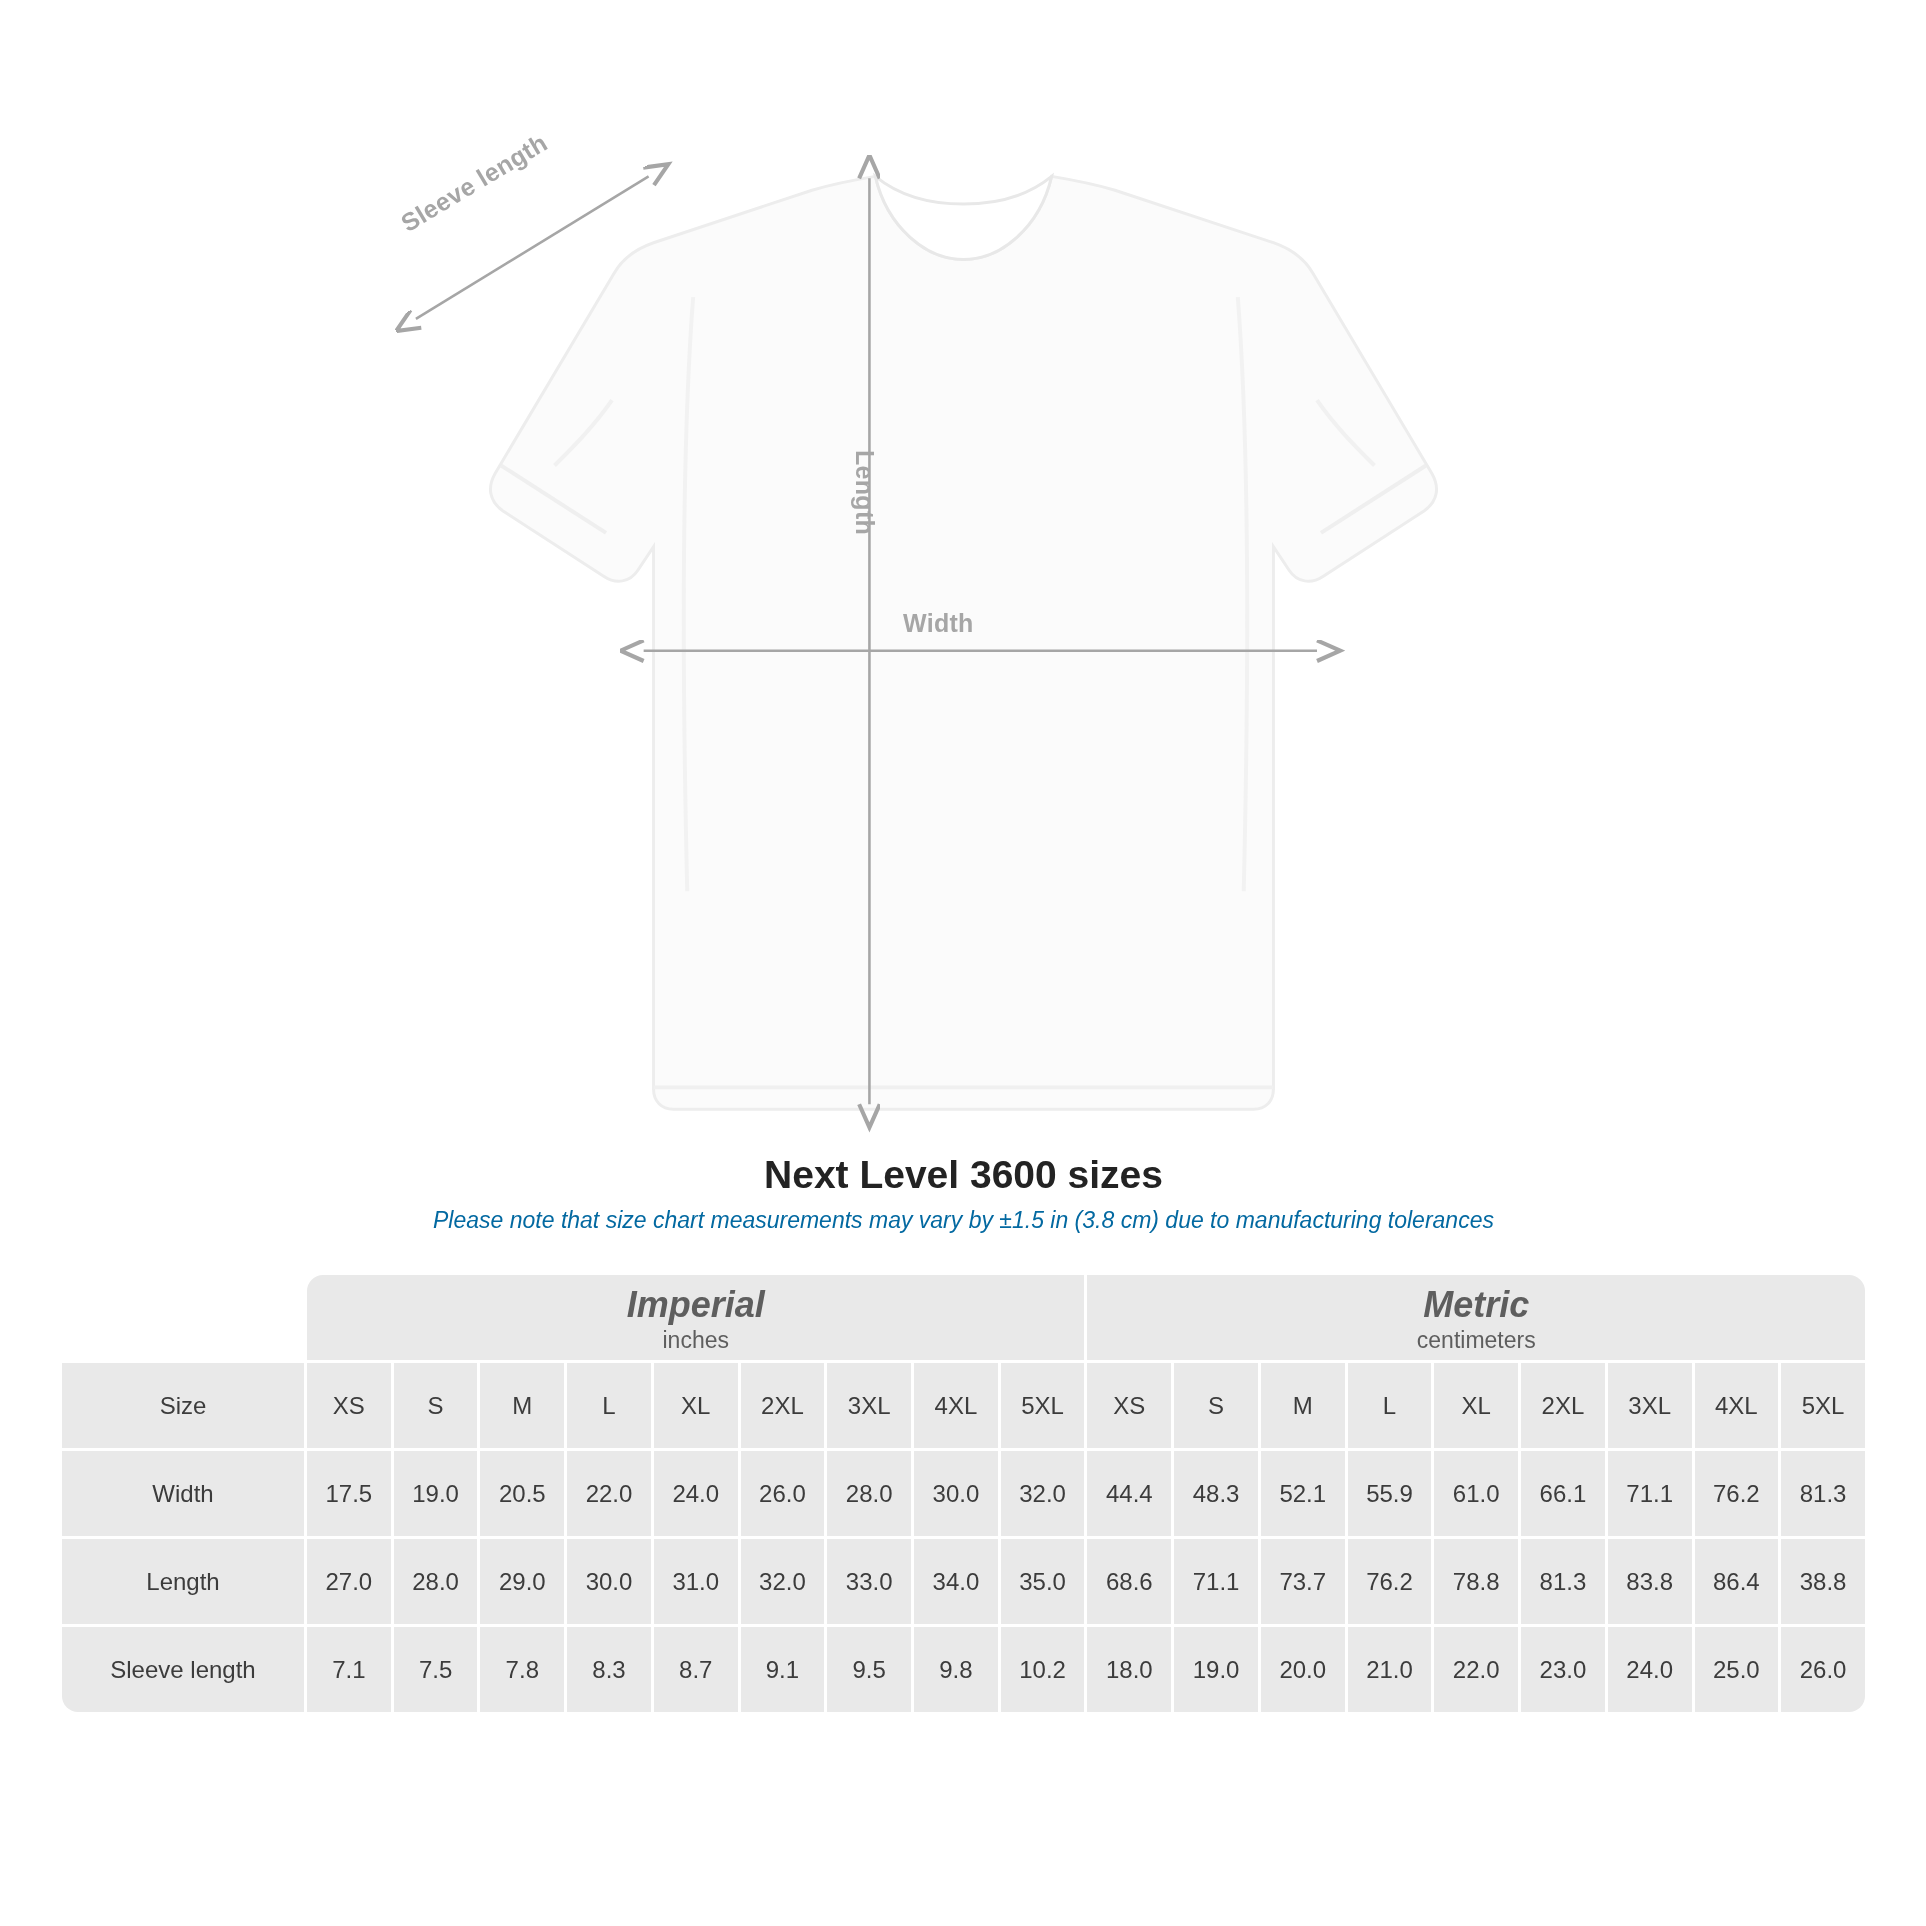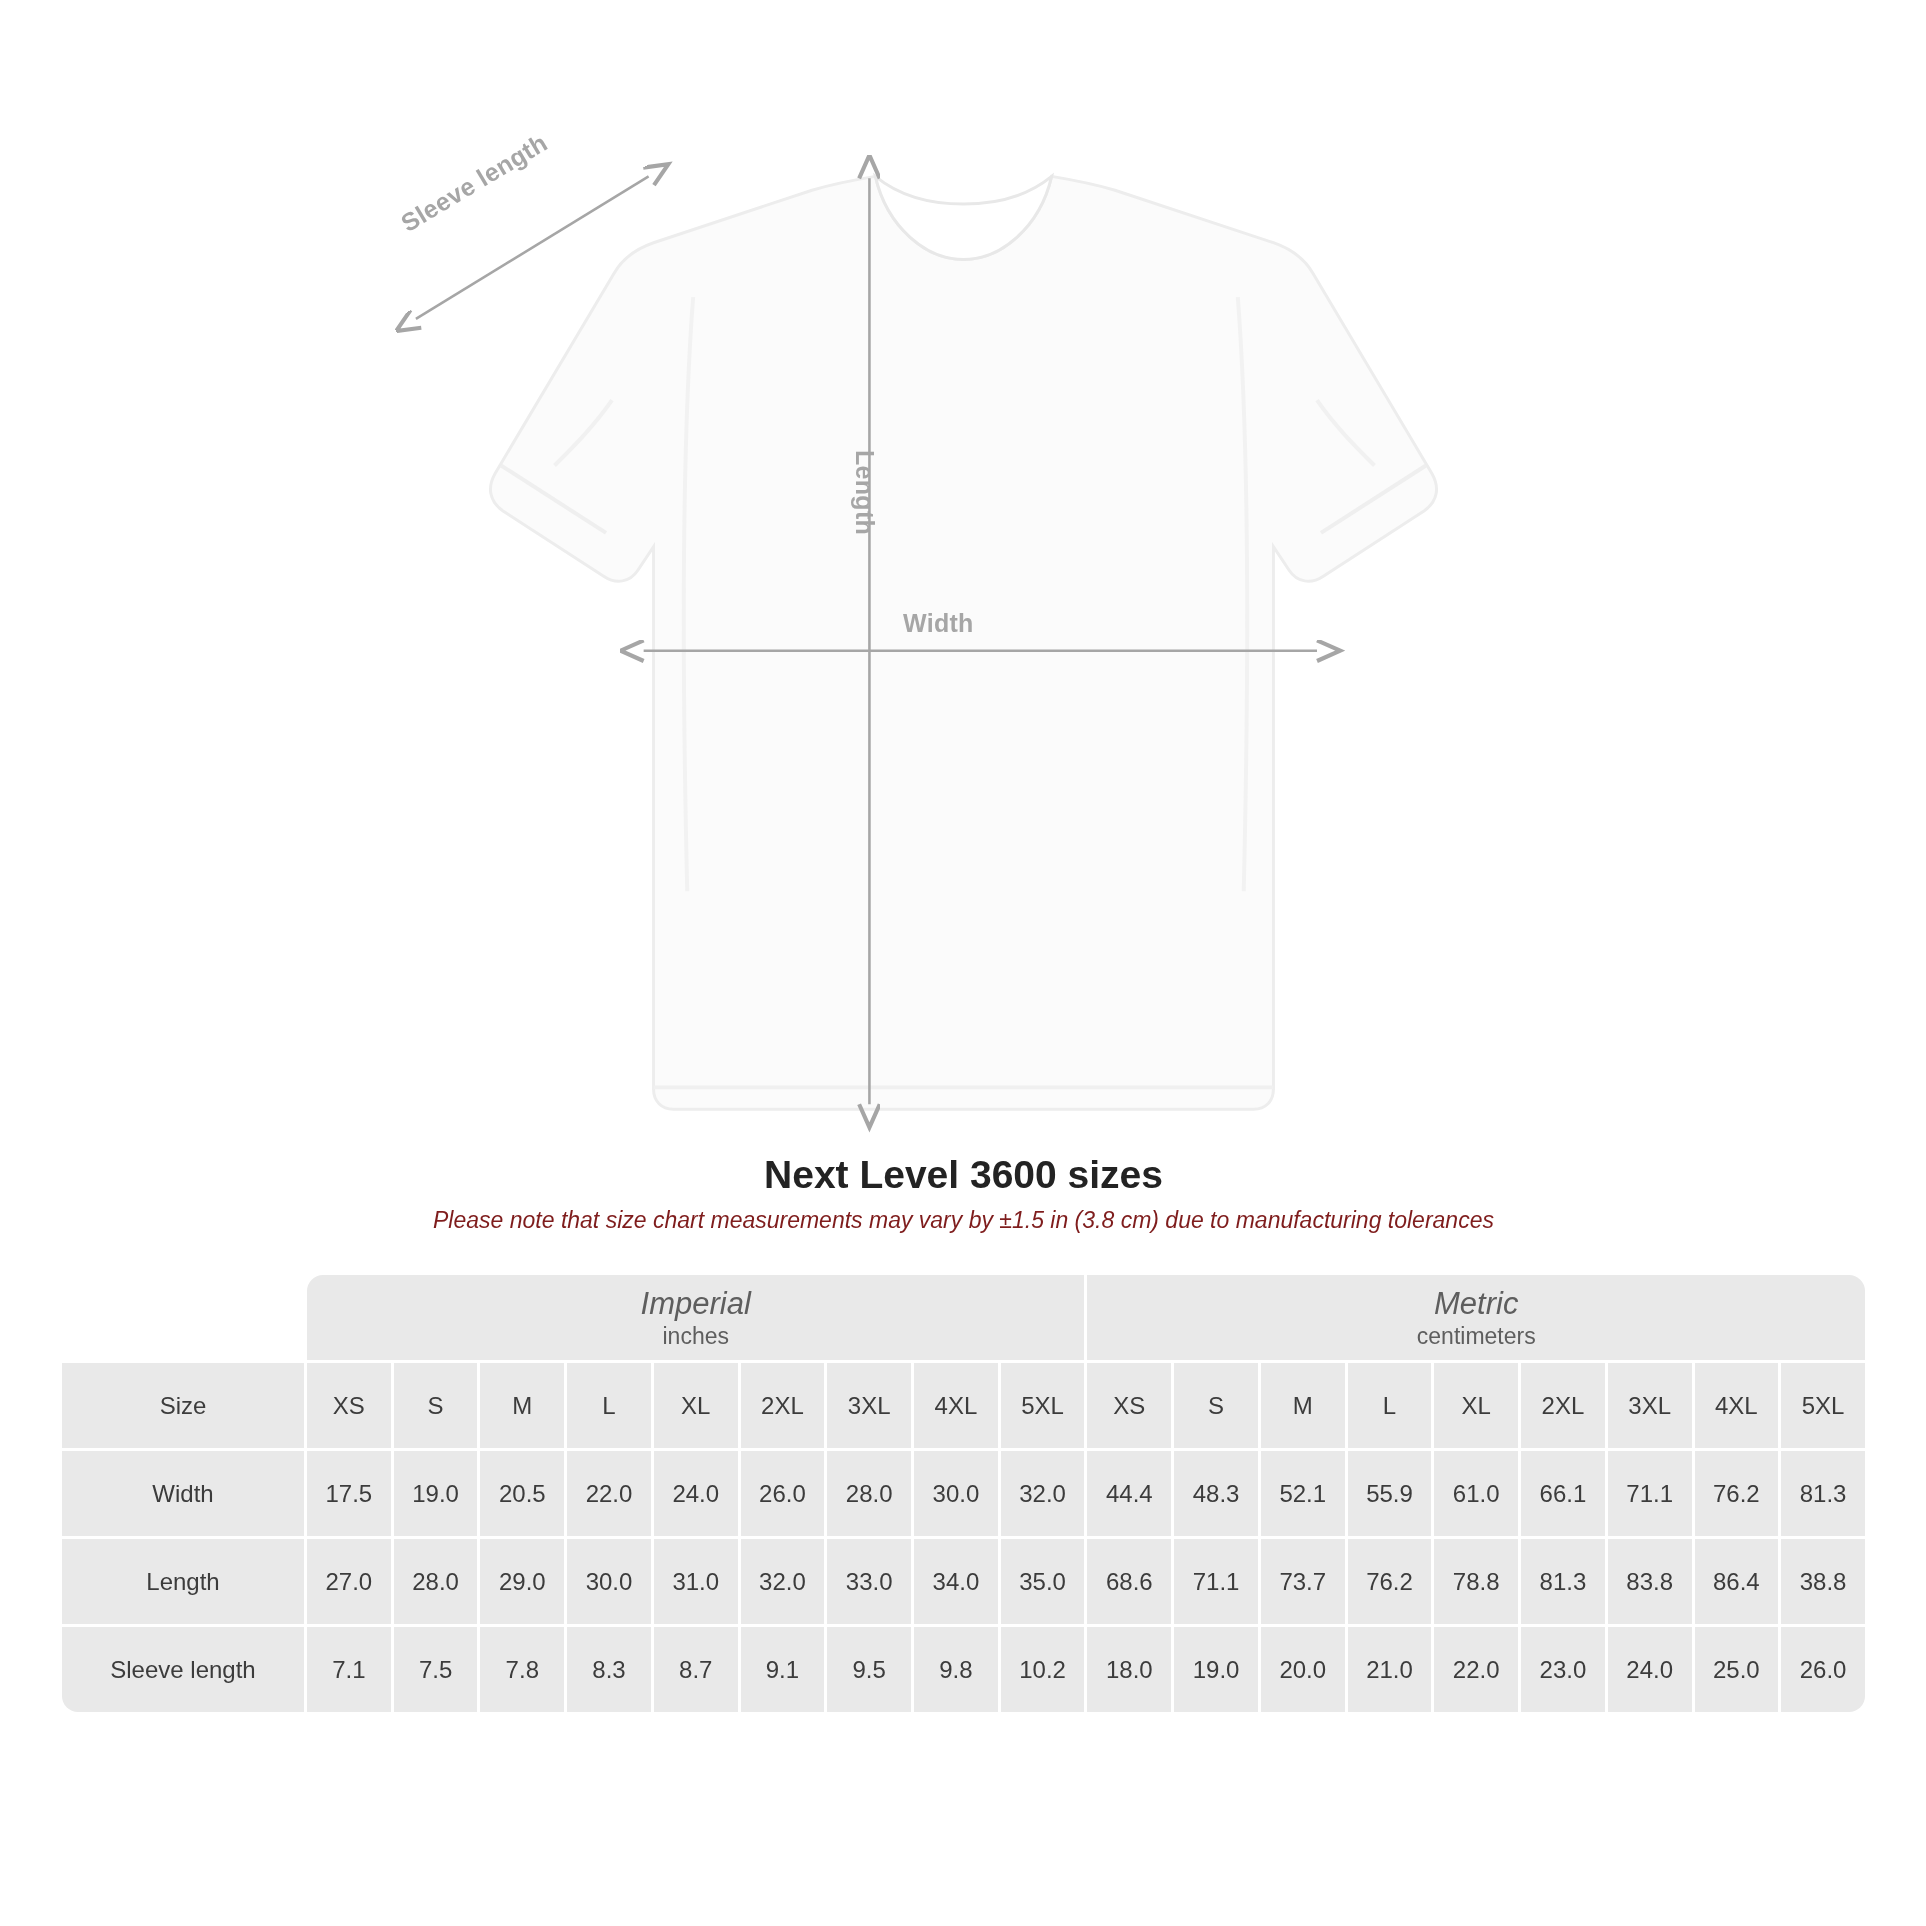--- a/index.html
+++ b/index.html
@@ -59,21 +59,21 @@
   }
   #chart-title {
     font-size: 39px;
     font-weight: bold;
     color: #232323;
     margin: 0 0 10px 0;
   }
   #chart-note {
     font-size: 23px;
     font-style: italic;
-    color: #7f1d1d;
+    color: #0369a1;
     margin: 0;
   }
 
   
   #table-wrap {
     margin: 38px 59px 0 59px;
   }
   table.size-table {
     border-collapse: separate;
     border-spacing: 3px;
@@ -89,22 +89,22 @@
     font-weight: normal;
     padding: 0;
   }
   
   .unit-head {
     height: 119px;
     vertical-align: middle;
   }
   .unit-head .unit-name {
     display: block;
-    font-size: 31px;
-    font-weight: normal;
+    font-size: 36px;
+    font-weight: bold;
     font-style: italic;
     color: #5e5e5e;
     line-height: 1.25;
   }
   .unit-head .unit-sub {
     display: block;
     font-size: 23px;
     color: #5e5e5e;
   }
   #unit-imperial { border-radius: 16px 0 0 0; }

